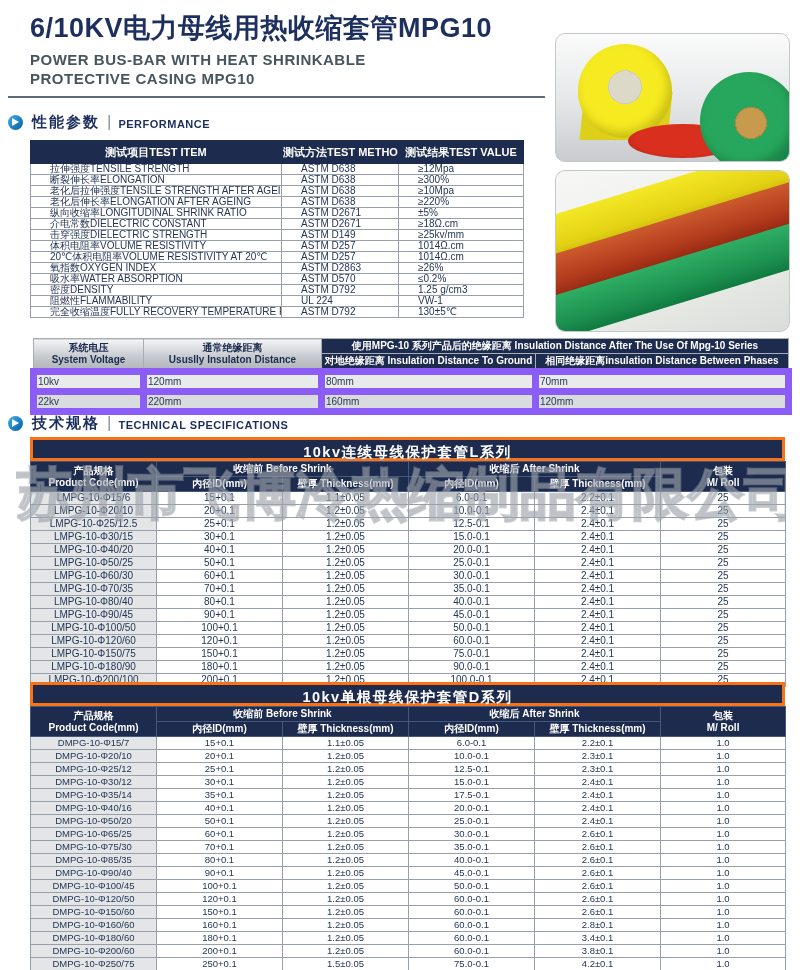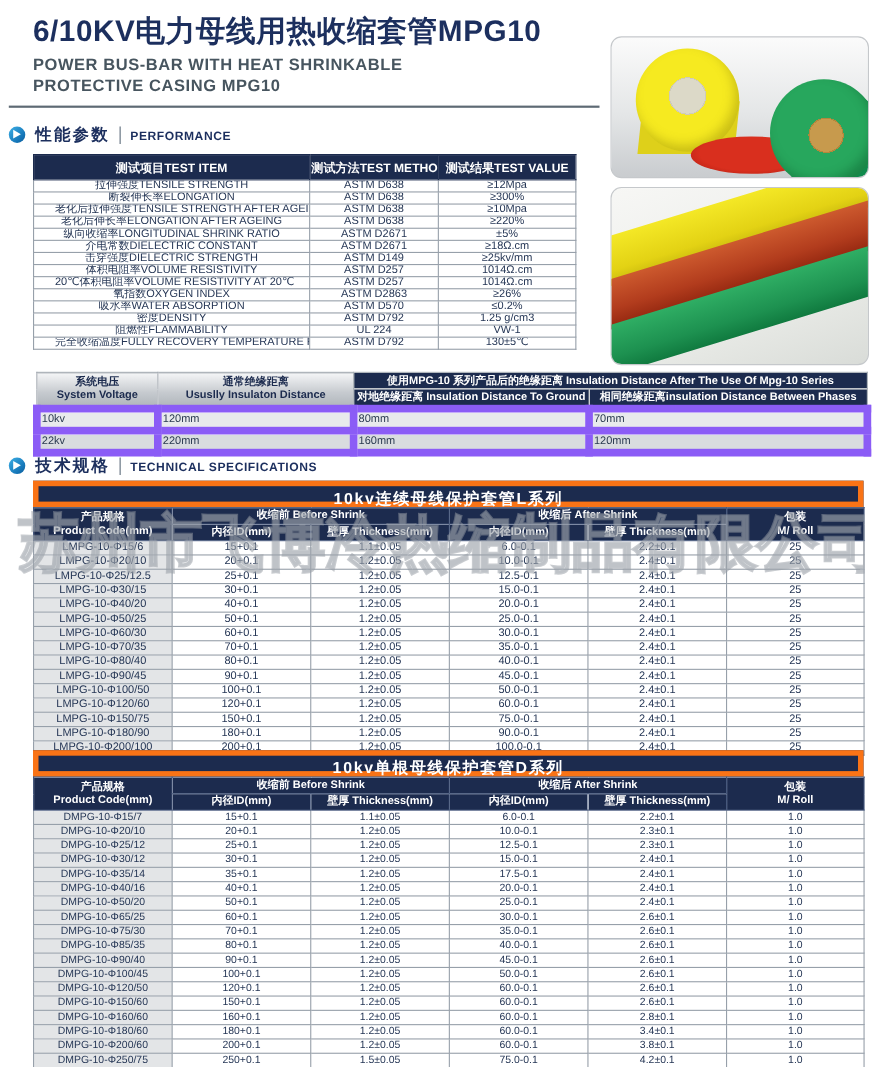--- a/index.html
+++ b/index.html
@@ -25,37 +25,37 @@
   .sec-sep{margin:0 7px;color:#8a95a0;font-size:17px;font-weight:normal;}
   .sec-en{font-size:11px;font-weight:bold;color:#1c2f5e;letter-spacing:.5px;padding-top:4px;}
 
   
   table{border-collapse:collapse;table-layout:fixed;}
   th,td{overflow:hidden;white-space:nowrap;}
 
   
   #perf-table{position:absolute;left:30px;top:140px;width:493px;}
   #perf-table th{background:#1c2b4e;color:#fff;font-size:11px;font-weight:bold;height:20px;border:1px solid #1c2b4e;}
-  #perf-table td{font-size:10px;line-height:10px;height:10px;padding:0 19px;border:1px solid #97a0aa;color:#253655;text-align:center;}
+  #perf-table td{font-size:10px;line-height:10px;height:10px;padding:0 19px;border:1px solid #97a0aa;color:#253655;text-align:left;}
 
   
   #volt-table{position:absolute;left:30px;top:338px;width:755px;}
   #volt-table th{font-size:10px;border:1px solid #a7adb4;padding:0 2px;}
   #volt-table th.silver{background:linear-gradient(180deg,#f4f5f6 0%,#c6cacf 60%,#b2b7bd 100%);color:#1c2b4e;font-weight:bold;line-height:12px;}
   #volt-table th.navy{background:#1c2b4e;color:#fff;font-weight:bold;height:12px;margin-left:25px;}
   #volt-table td{font-size:10px;height:11px;line-height:11px;text-align:left;border:7px solid #8b5cf6;color:#2a3a50;margin-left:40px;}
   #volt-table tbody tr:nth-child(1) td{background:#e8eaec;}
   #volt-table tbody tr:nth-child(2) td{background:#d9dcdf;}
 
   
   .spec-wrap{position:absolute;left:30px;width:755px;}
   #tableL-wrap{top:437px;}
   #tableD-wrap{top:682px;}
   .titlebar{height:24px;background:#1c2b4e;color:#fff;font-size:14.5px;font-weight:bold;
-    text-align:center;line-height:24px;letter-spacing:1.5px;border:5px solid #f97316;box-sizing:border-box;}
+    text-align:center;line-height:24px;letter-spacing:1.5px;border:3px solid #f97316;box-sizing:border-box;}
   .spec-table{width:755px;}
   .spec-table th{background:#1c2b4e;color:#fff;font-size:10px;font-weight:bold;height:12px;line-height:12px;border:1px solid #46587c;}
   .spec-table td{font-size:10px;height:10px;line-height:10px;text-align:center;border:1px solid #97a0aa;color:#253655;}
   .spec-table td:first-child{background:#e3e5e7;}
   #tableD-wrap .spec-table td{font-size:9.5px;}
 
   
   .watermark{position:absolute;left:16px;top:448px;width:770px;height:92px;overflow:hidden;
     font-size:56px;font-weight:bold;line-height:92px;white-space:nowrap;
     color:rgba(190,195,201,0.30);-webkit-text-stroke:2px rgba(148,154,161,0.5);

